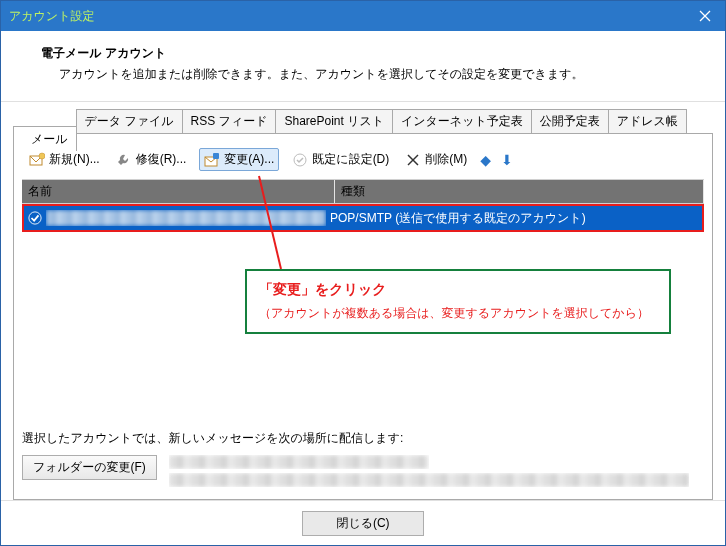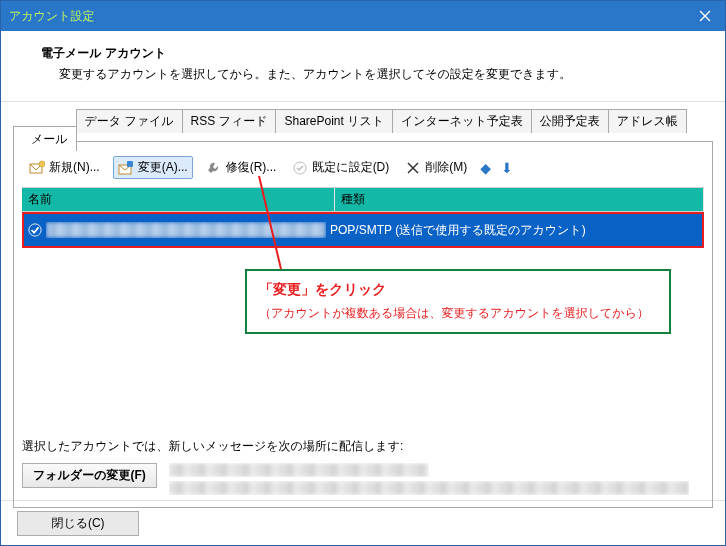--- a/index.html
+++ b/index.html
@@ -87,21 +87,21 @@
     padding-top: 4px;
     padding-left: 17px;
   }
   .tab:not(.active) {
     background: #f4f4f4;
   }
   .tab-panel {
     border: 1px solid #a9a9a9;
     flex: 1;
     position: relative;
-    top: 8px;
+    top: 0;
     padding: 10px 8px 8px 8px;
     display: flex;
     flex-direction: column;
     overflow: hidden;
   }
   .toolbar {
     display: flex;
     align-items: center;
     gap: 10px;
     padding: 4px 4px 8px 4px;
@@ -122,21 +122,21 @@
     background: #dcebfb;
     border-radius: 2px;
     padding: 2px 4px;
   }
   .tool-btn.disabled { color: #000000; }
   .icon-svg { width: 16px; height: 16px; flex-shrink:0; }
   .arrow-up { color:#2a77c9; font-size:14px; line-height:1; }
   .arrow-down{ color:#2a77c9; font-size:14px; line-height:1; }
   .list-header {
     display: flex;
-    background: #14b8a6;
+    background: #737373;
     border-top: 1px solid #d0d0d0;
     border-bottom: 1px solid #d0d0d0;
     font-size: 12px;
     justify-content: flex-end;
   }
   .list-header .col {
     padding: 3px 6px;
     border-right: 1px solid #e4e4e4;
   }
   .col-name { width: 300px; }
@@ -144,21 +144,21 @@
   .list-body {
     border: 2px solid #e81d1d;
     box-sizing: border-box;
     margin-top: 0;
   }
   .list-row {
     display: flex;
     align-items: center;
     background: #0a61c6;
     color: #fff;
-    height: 32px;
+    height: 24px;
     font-size: 12px;
   }
   .row-icon {
     width: 18px; height: 18px;
     display:flex;align-items:center;justify-content:center;
     margin: 0 2px;
     flex-shrink:0;
   }
   .row-name {
     width: 280px;
@@ -184,21 +184,21 @@
     box-sizing: border-box;
     z-index: 5;
   }
   .callout-box .line1 { color:#e81d1d; font-weight:bold; font-size:14px; margin-bottom:6px;}
   .callout-box .line2 { color:#e81d1d; font-size:12px;}
   .delivery-text {
     font-size:12px;
     margin: 0 0 8px 0;
   }
   .folder-row {
-    display:flex; align-items:flex-start; gap:12px;font-weight:bold;
+    display:flex; align-items:flex-start; gap:12px;
   }
   .folder-btn {
     border:1px solid #adadad;
     background: linear-gradient(#fafafa,#e8e8e8);
     padding: 3px 10px;
     font-size:12px;
   }
   .folder-info {
     flex:1;
     position:relative;
@@ -207,21 +207,21 @@
     height:14px; position:relative; overflow:hidden; margin-bottom:4px;
   }
   .blur-line::before{
     content:"";position:absolute;inset:0;
     background: repeating-linear-gradient(90deg,#dcdcdc 0 8px,#cfcfcf 8px 14px,#e6e6e6 14px 22px);
     filter: blur(2px); opacity:0.9;
   }
   .footer {
     height:44px;
     border-top:1px solid #e0e0e0;
-    display:flex; align-items:center; justify-content:flex-start;
+    display:flex; align-items:center; justify-content:center;
     padding: 0 16px;
     flex-shrink:0;
   }
   .close-btn {
     border:1px solid #adadad;
     background:#e9e9e9;
     padding: 3px 20px;
     font-size:12px;
     min-width:80px;
     text-align:center;
@@ -238,21 +238,21 @@
     <div class="close">
       <svg class="icon-svg" viewBox="0 0 16 16">
         <line x1="3" y1="3" x2="13" y2="13" stroke="#fff" stroke-width="1.2"></line>
         <line x1="13" y1="3" x2="3" y2="13" stroke="#fff" stroke-width="1.2"></line>
       </svg>
     </div>
   </div>
 
   <div class="header-area">
     <div class="h1">電子メール アカウント</div>
-    <div class="desc">変更するアカウントを選択してから。また、アカウントを選択してその設定を変更できます。</div>
+    <div class="desc">アカウントを追加または削除できます。また、アカウントを選択してその設定を変更できます。</div>
   </div>
   <div class="divider"></div>
 
   <div class="content">
     <div class="tabs">
       <div class="tab active"><span>メール</span></div>
       <div class="tab"><span>データ ファイル</span></div>
       <div class="tab"><span>RSS フィード</span></div>
       <div class="tab"><span>SharePoint リスト</span></div>
       <div class="tab"><span>インターネット予定表</span></div>
@@ -264,33 +264,33 @@
 
       <div class="toolbar">
         <span class="tool-btn">
           <svg class="icon-svg" viewBox="0 0 16 16">
               <rect x="1" y="4" width="12" height="9" fill="none" stroke="#c08a2e"></rect>
               <polyline points="1,4 7,10 13,4" fill="none" stroke="#c08a2e"></polyline>
               <circle cx="13" cy="4" r="3" fill="#efc657" stroke="#c08a2e" stroke-width="0.5"></circle>
             </svg>
           <span>新規(N)...</span>
         </span>
+        <span class="tool-btn">
+          <svg class="icon-svg" viewBox="0 0 16 16">
+              <path d="M9 3a4 4 0 0 0-5 5l-2 2 3 3 2-2a4 4 0 0 0 5-5l-3 3-2-2z" fill="#888"></path>
+            </svg>
+          <span>修復(R)...</span>
+        </span>
         <span class="tool-btn selected">
           <svg class="icon-svg" viewBox="0 0 16 16">
               <rect x="1" y="5" width="12" height="9" fill="#fff" stroke="#c08a2e"></rect>
               <polyline points="1,5 7,10 13,5" fill="none" stroke="#c08a2e"></polyline>
               <rect x="9" y="1" width="6" height="6" fill="#3a86d6" rx="1"></rect>
             </svg>
           <span>変更(A)...</span>
-        </span>
-        <span class="tool-btn">
-          <svg class="icon-svg" viewBox="0 0 16 16">
-              <path d="M9 3a4 4 0 0 0-5 5l-2 2 3 3 2-2a4 4 0 0 0 5-5l-3 3-2-2z" fill="#888"></path>
-            </svg>
-          <span>修復(R)...</span>
         </span>
         <span class="tool-btn disabled">
           <svg class="icon-svg" viewBox="0 0 16 16">
               <circle cx="8" cy="8" r="6" fill="none" stroke="#bcbcbc"></circle>
               <polyline points="5,8 7,10 11,6" fill="none" stroke="#bcbcbc" stroke-width="1.5"></polyline>
             </svg>
           <span>既定に設定(D)</span>
         </span>
         <span class="tool-btn">
           <svg class="icon-svg" viewBox="0 0 16 16">

